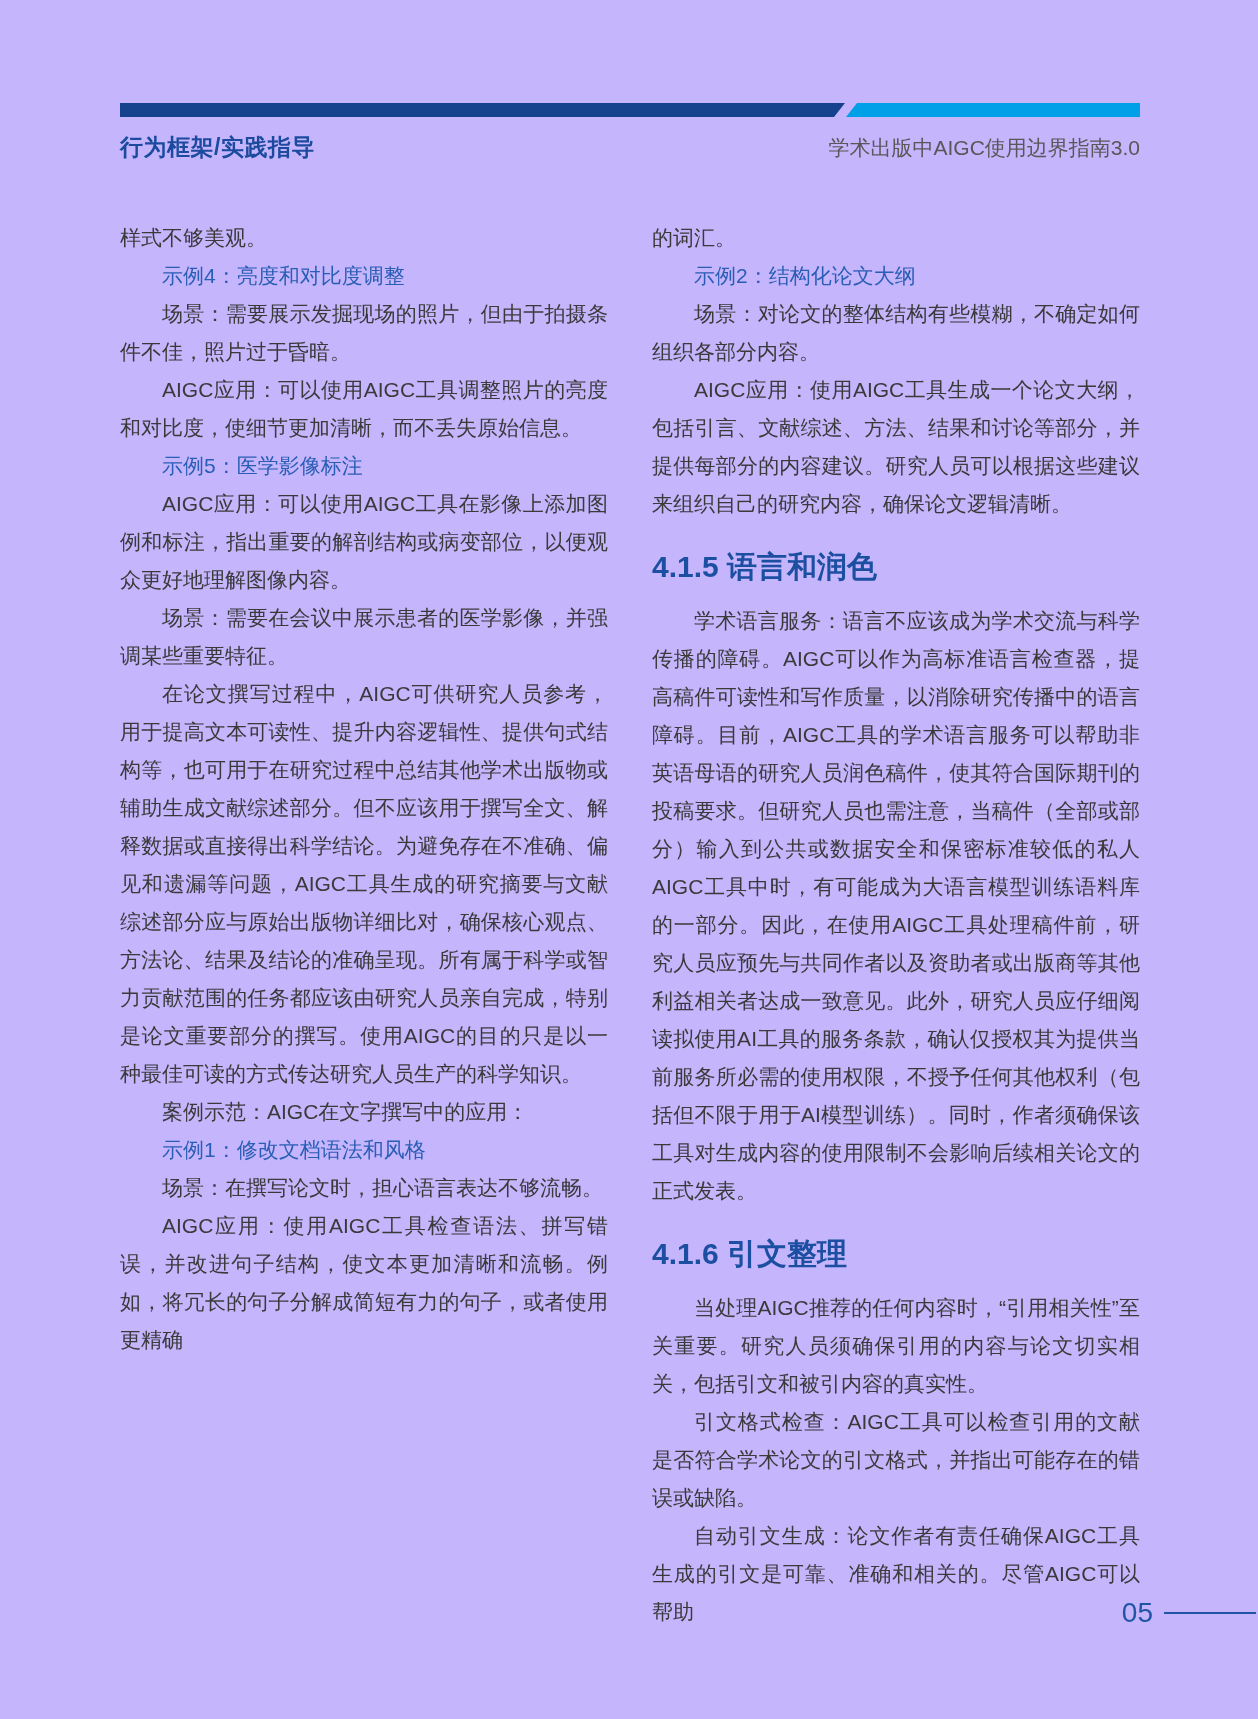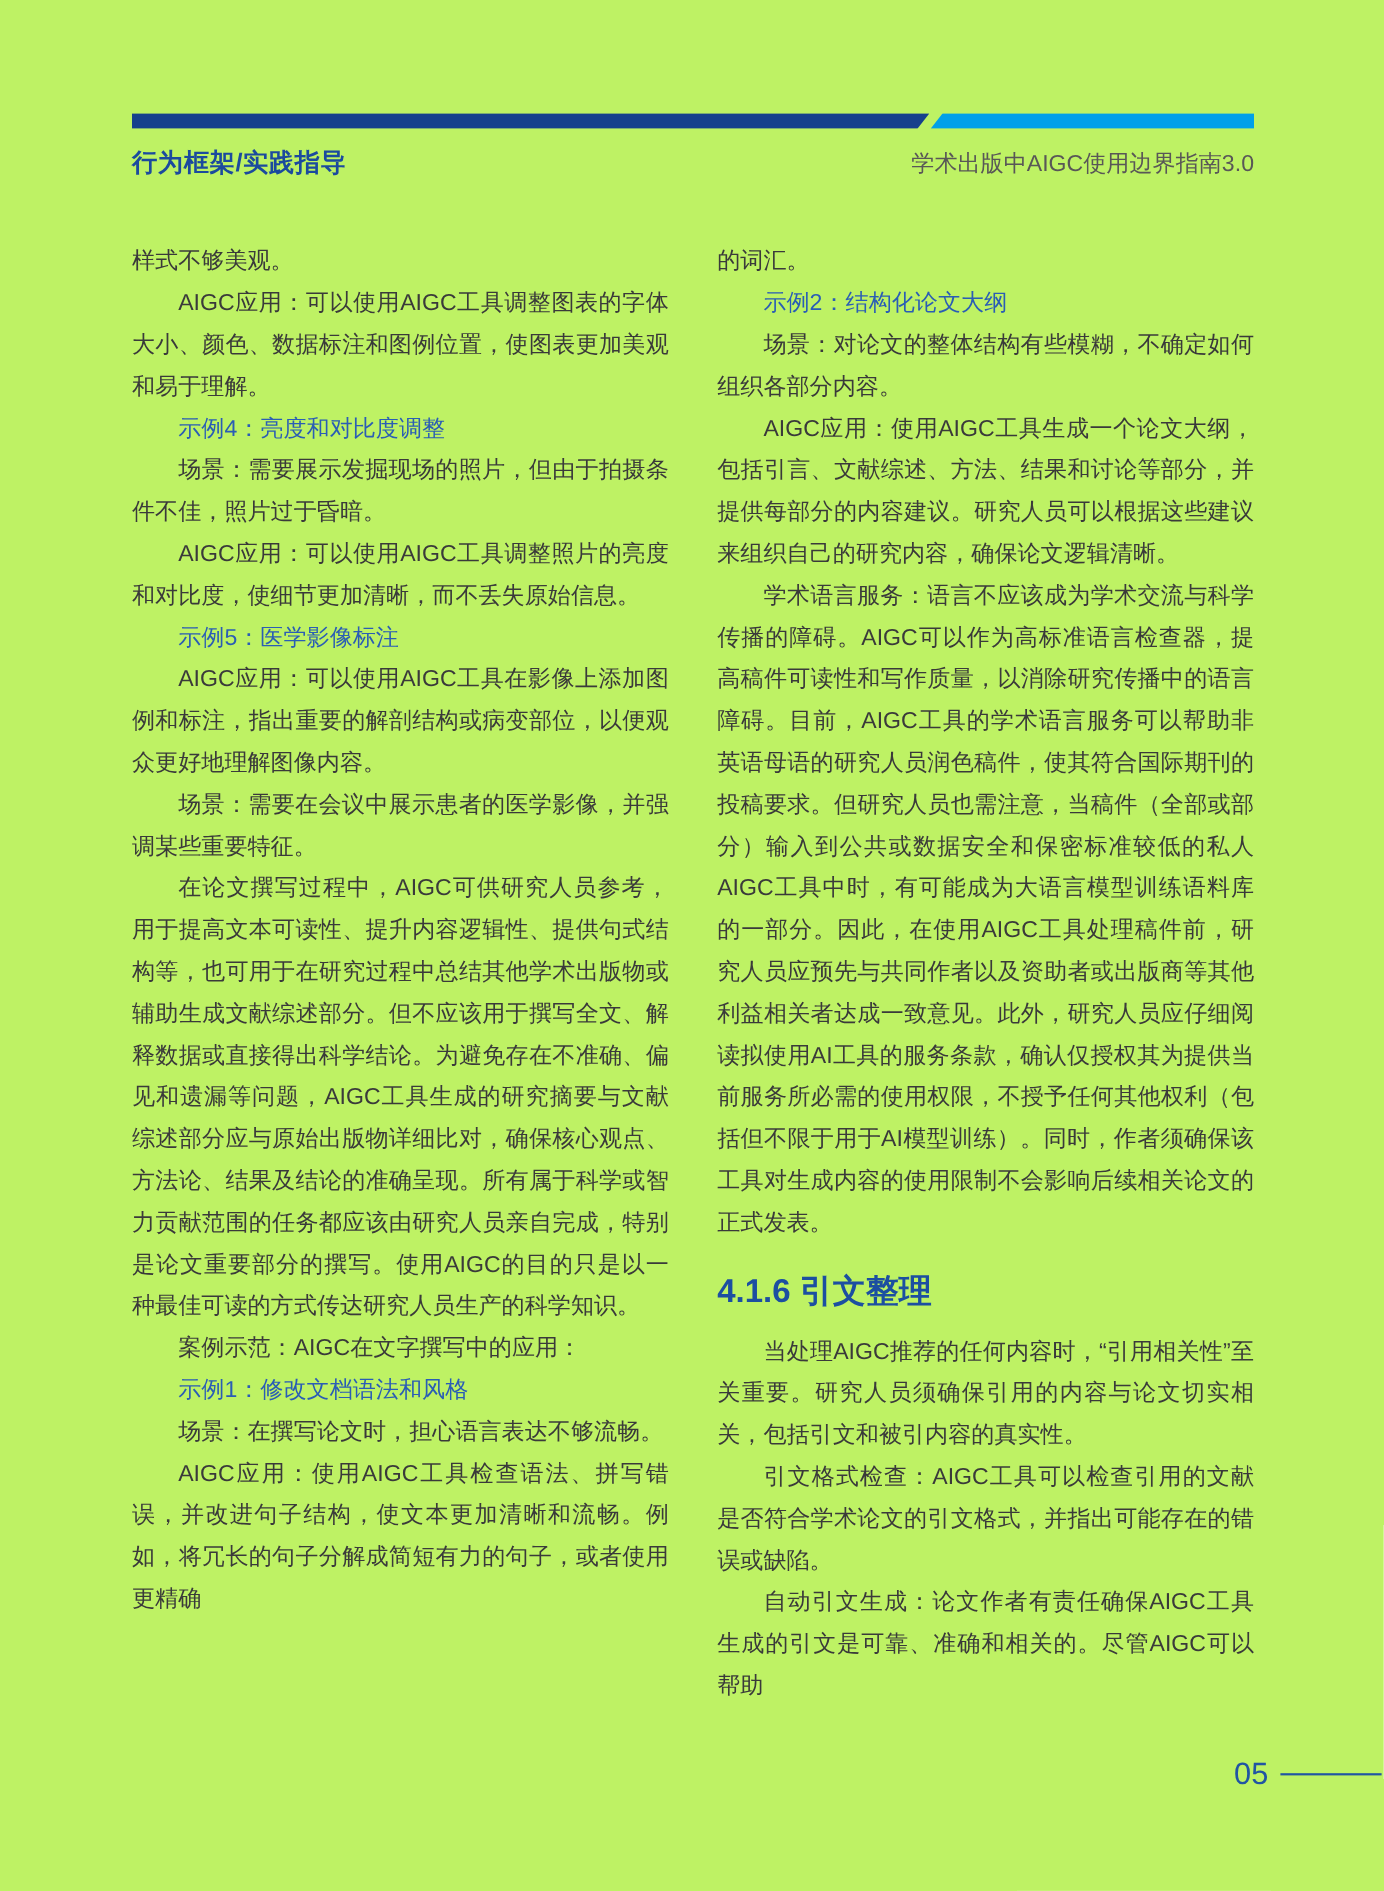--- a/index.html
+++ b/index.html
@@ -1,21 +1,21 @@
 <!DOCTYPE html>
 <html lang="zh"><head>
 <meta charset="utf-8">
 <style>
   html,body { margin:0; padding:0; background:#ffffff; }
   body { font-family: "Liberation Sans", "DejaVu Sans", sans-serif; }
   .page {
     position: relative;
     width: 1258px;
     height: 1719px;
-    background: #bef264;
+    background: #c4b5fd;
     overflow: hidden;
   }
 
   
   .bar-dark {
     position:absolute; top:103px; left:120px;
     width:725px; height:14px; background:#16418C;
     clip-path: polygon(0 0, 100% 0, calc(100% - 11px) 100%, 0 100%);
   }
   .bar-light {
@@ -82,39 +82,39 @@
 
   <div class="header-row">
     <span class="header-left">行为框架/实践指导</span>
     <span class="header-right">学术出版中AIGC使用边界指南3.0</span>
   </div>
 
   <div class="columns">
 
     <section class="col">
       <p class="continue">样式不够美观。</p>
-      <p>AIGC应用：可以使用AIGC工具调整图表的字体大小、颜色、数据标注和图例位置，使图表更加美观和易于理解。</p>
       <p class="example">示例4：亮度和对比度调整</p>
       <p>场景：需要展示发掘现场的照片，但由于拍摄条件不佳，照片过于昏暗。</p>
       <p>AIGC应用：可以使用AIGC工具调整照片的亮度和对比度，使细节更加清晰，而不丢失原始信息。</p>
       <p class="example">示例5：医学影像标注</p>
       <p>AIGC应用：可以使用AIGC工具在影像上添加图例和标注，指出重要的解剖结构或病变部位，以便观众更好地理解图像内容。</p>
       <p>场景：需要在会议中展示患者的医学影像，并强调某些重要特征。</p>
       <p>在论文撰写过程中，AIGC可供研究人员参考，用于提高文本可读性、提升内容逻辑性、提供句式结构等，也可用于在研究过程中总结其他学术出版物或辅助生成文献综述部分。但不应该用于撰写全文、解释数据或直接得出科学结论。为避免存在不准确、偏见和遗漏等问题，AIGC工具生成的研究摘要与文献综述部分应与原始出版物详细比对，确保核心观点、方法论、结果及结论的准确呈现。所有属于科学或智力贡献范围的任务都应该由研究人员亲自完成，特别是论文重要部分的撰写。使用AIGC的目的只是以一种最佳可读的方式传达研究人员生产的科学知识。</p>
       <p>案例示范：AIGC在文字撰写中的应用：</p>
       <p class="example">示例1：修改文档语法和风格</p>
       <p>场景：在撰写论文时，担心语言表达不够流畅。</p>
       <p>AIGC应用：使用AIGC工具检查语法、拼写错误，并改进句子结构，使文本更加清晰和流畅。例如，将冗长的句子分解成简短有力的句子，或者使用更精确</p>
     </section>
 
     <section class="col">
       <p class="continue">的词汇。</p>
       <p class="example">示例2：结构化论文大纲</p>
       <p>场景：对论文的整体结构有些模糊，不确定如何组织各部分内容。</p>
       <p>AIGC应用：使用AIGC工具生成一个论文大纲，包括引言、文献综述、方法、结果和讨论等部分，并提供每部分的内容建议。研究人员可以根据这些建议来组织自己的研究内容，确保论文逻辑清晰。</p>
+      <h3 class="section">4.1.5 语言和润色</h3>
       <p>学术语言服务：语言不应该成为学术交流与科学传播的障碍。AIGC可以作为高标准语言检查器，提高稿件可读性和写作质量，以消除研究传播中的语言障碍。目前，AIGC工具的学术语言服务可以帮助非英语母语的研究人员润色稿件，使其符合国际期刊的投稿要求。但研究人员也需注意，当稿件（全部或部分）输入到公共或数据安全和保密标准较低的私人AIGC工具中时，有可能成为大语言模型训练语料库的一部分。因此，在使用AIGC工具处理稿件前，研究人员应预先与共同作者以及资助者或出版商等其他利益相关者达成一致意见。此外，研究人员应仔细阅读拟使用AI工具的服务条款，确认仅授权其为提供当前服务所必需的使用权限，不授予任何其他权利（包括但不限于用于AI模型训练）。同时，作者须确保该工具对生成内容的使用限制不会影响后续相关论文的正式发表。</p>
       <h3 class="section">4.1.6 引文整理</h3>
       <p>当处理AIGC推荐的任何内容时，“引用相关性”至关重要。研究人员须确保引用的内容与论文切实相关，包括引文和被引内容的真实性。</p>
       <p>引文格式检查：AIGC工具可以检查引用的文献是否符合学术论文的引文格式，并指出可能存在的错误或缺陷。</p>
       <p>自动引文生成：论文作者有责任确保AIGC工具生成的引文是可靠、准确和相关的。尽管AIGC可以帮助</p>
     </section>
 
   </div>
 
   <div class="footer">

